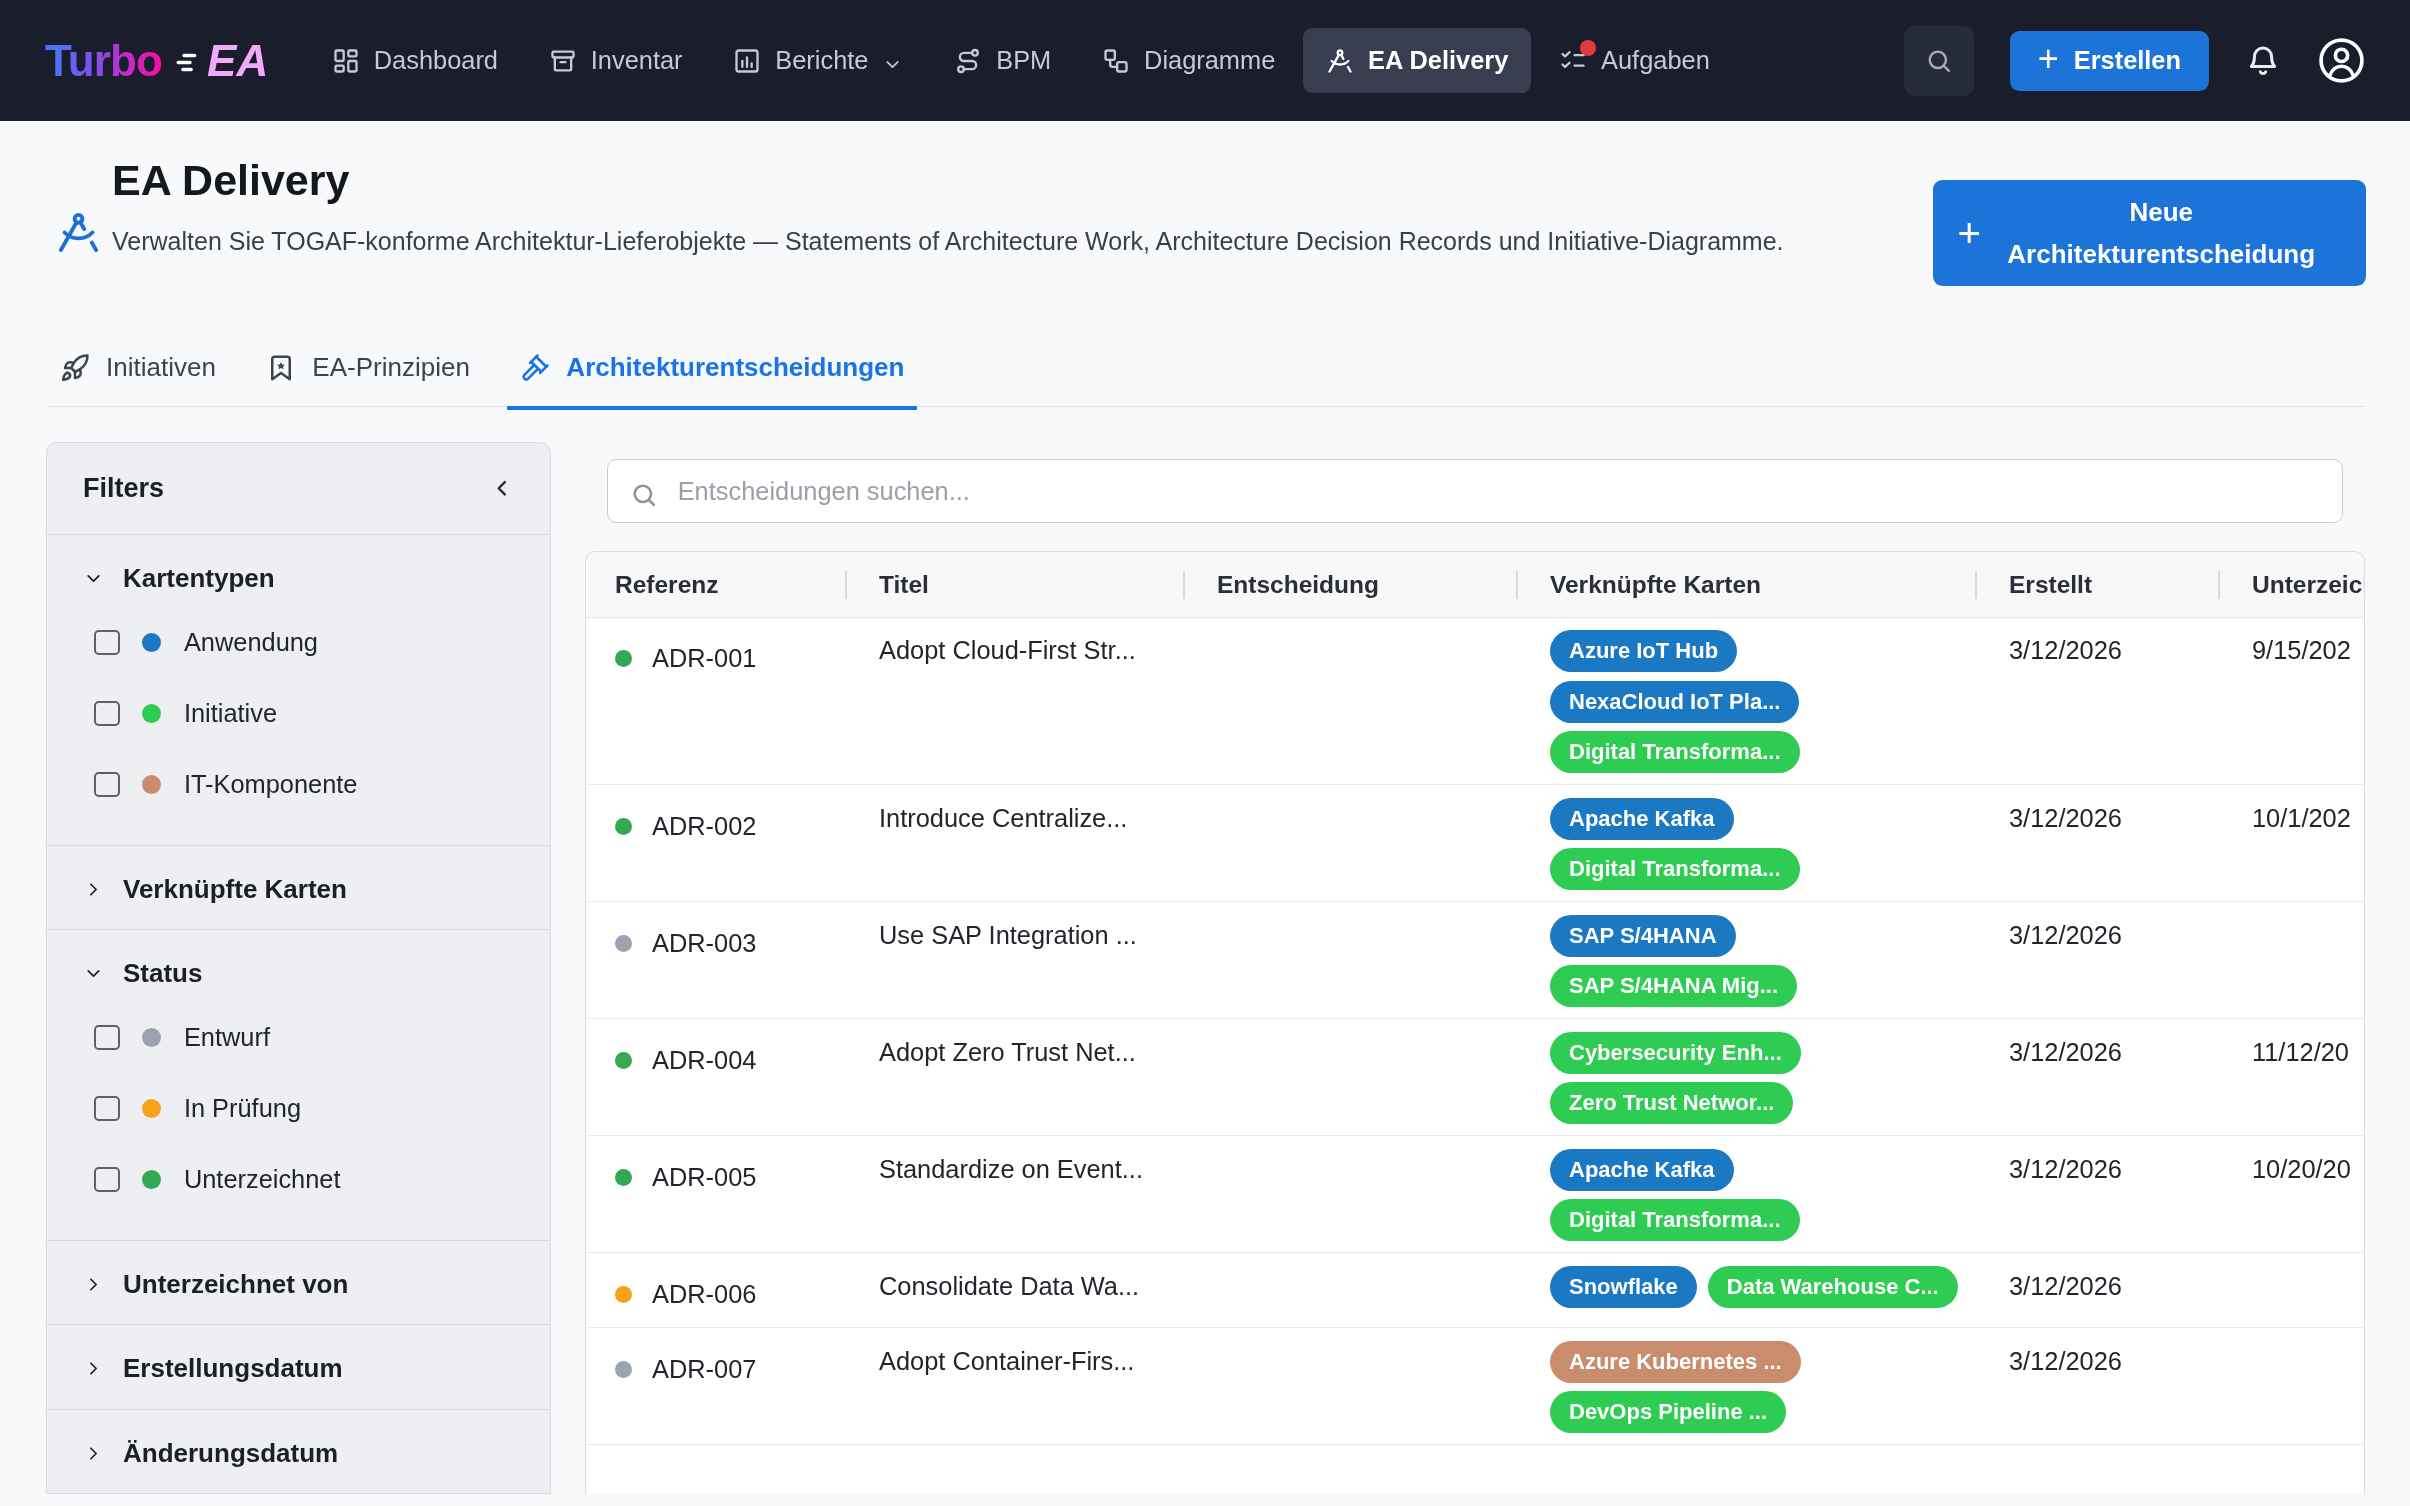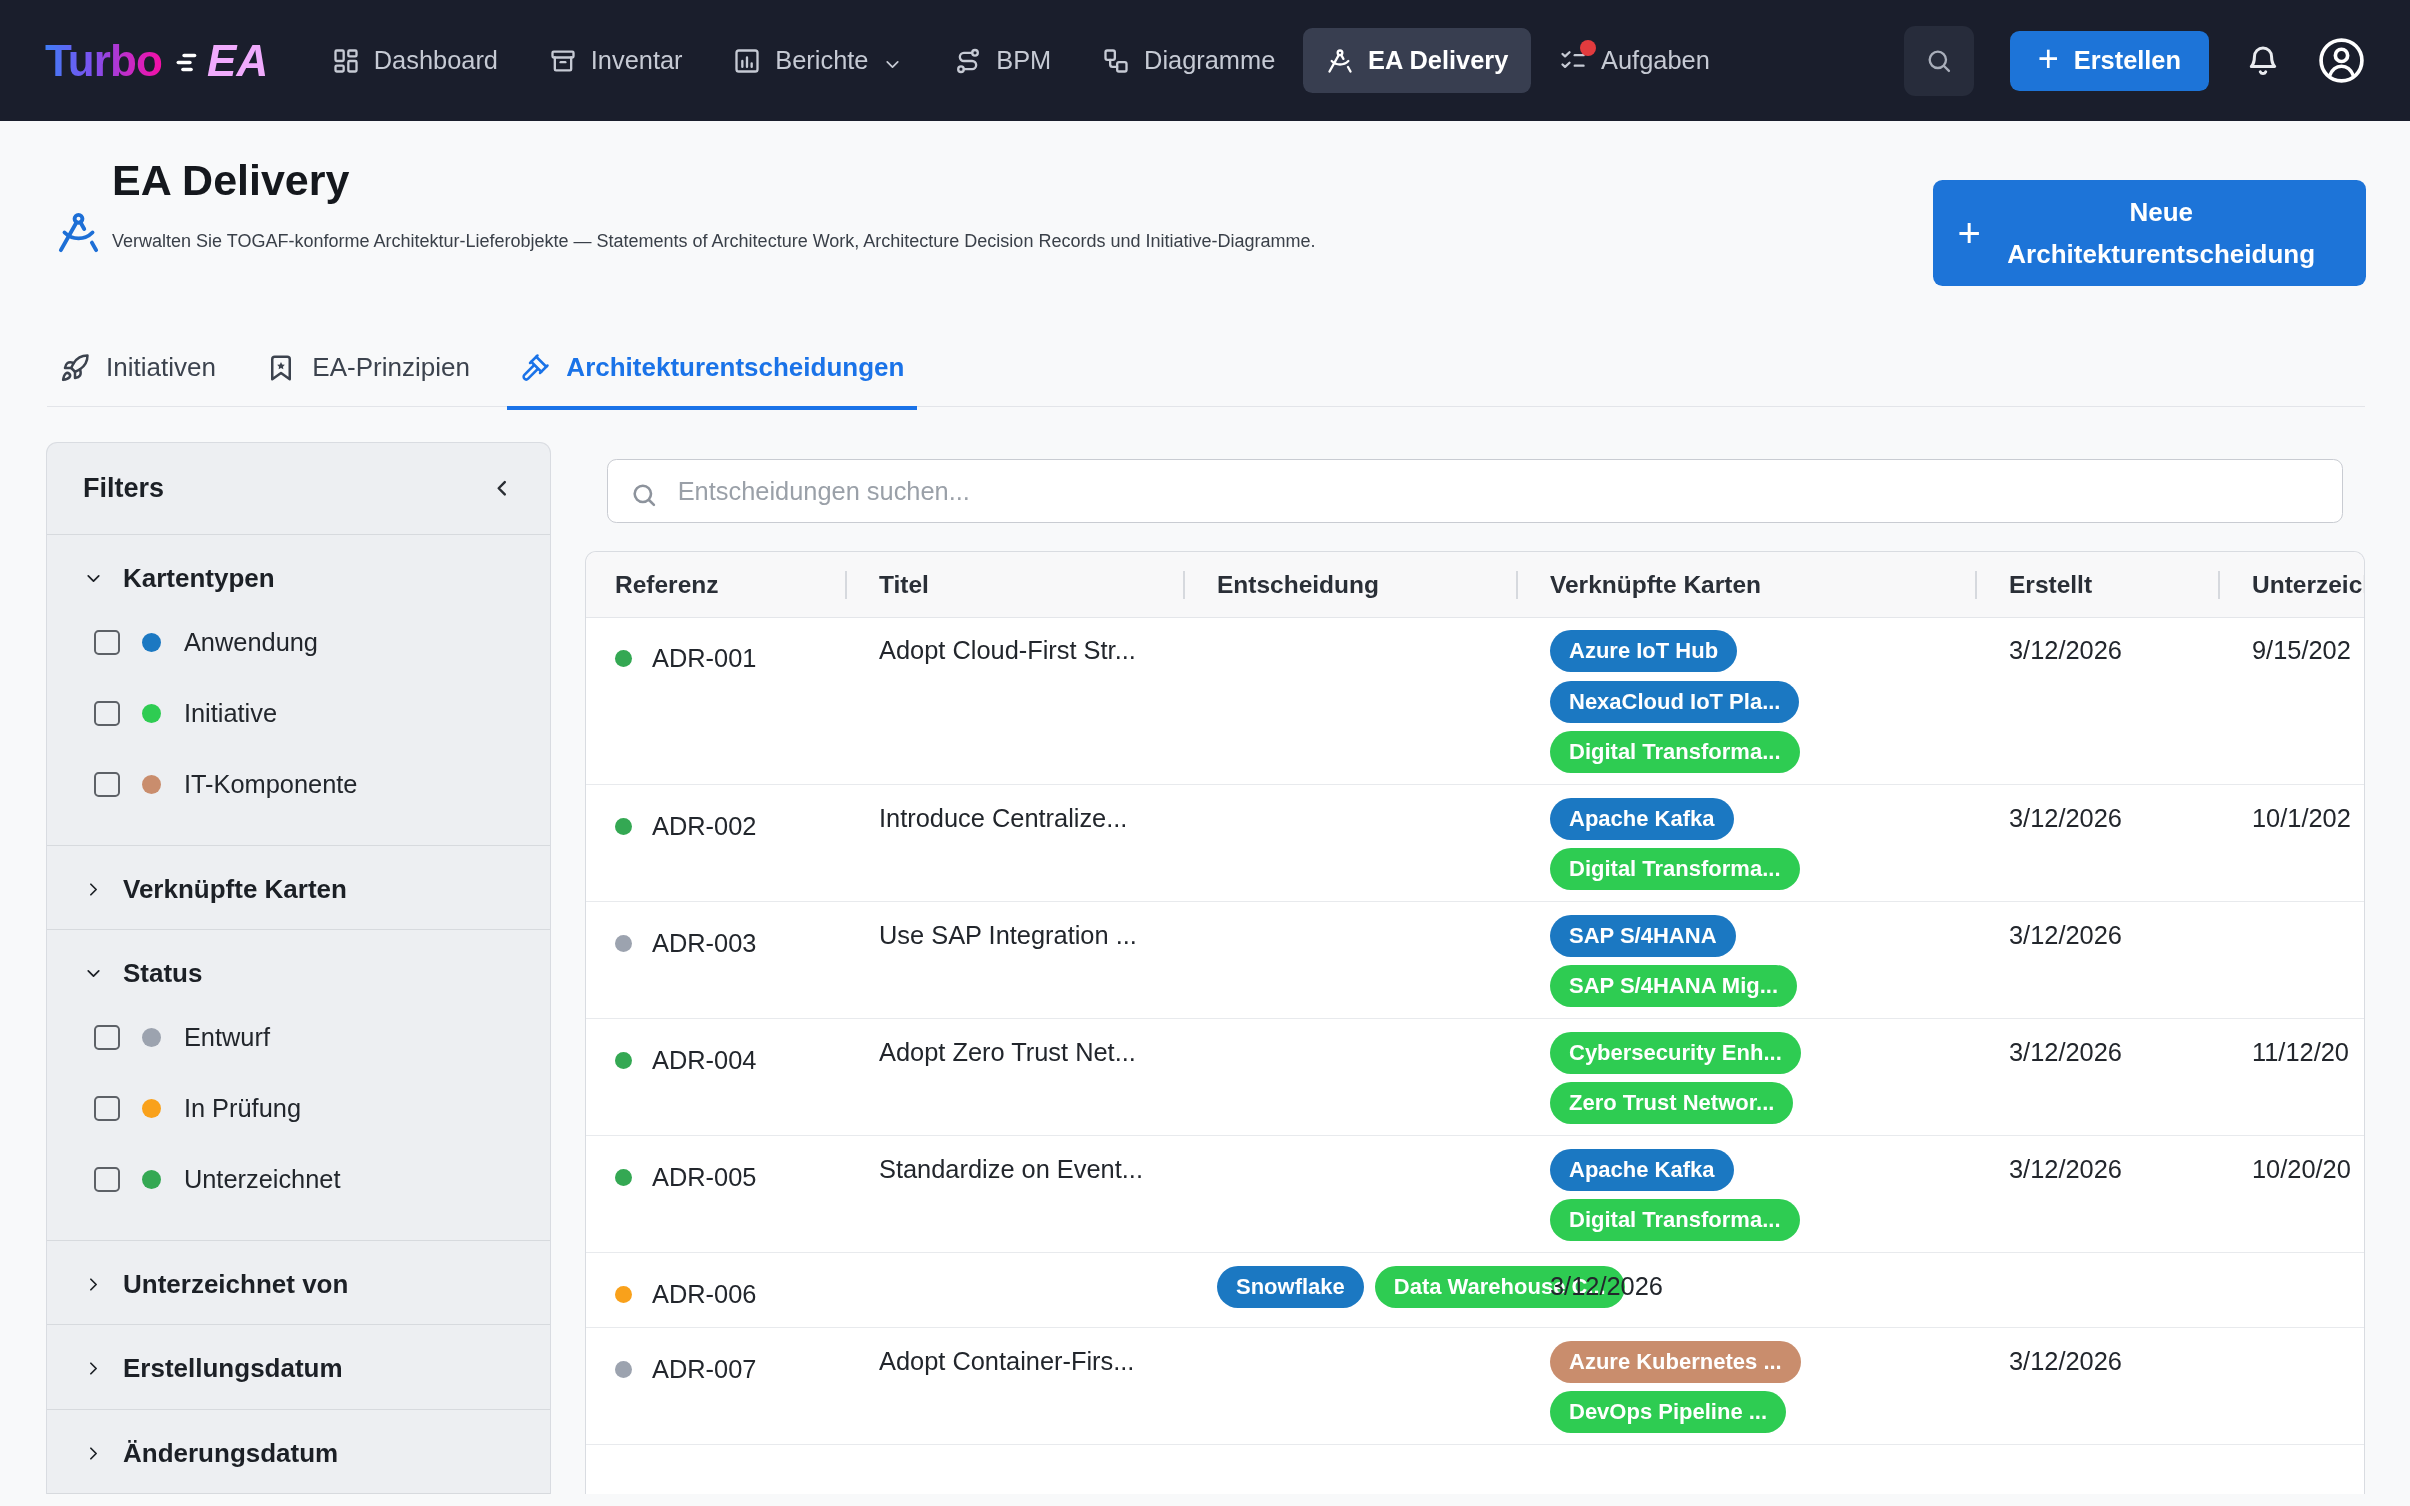--- a/index.html
+++ b/index.html
@@ -25,21 +25,21 @@
   .nav-search-btn { width:70px; height:70px; border-radius:11.3px; background:#272c3b; color:#a9aeba;
                     display:flex; align-items:center; justify-content:center; cursor:pointer; }
   .create-btn { height:60px; padding:0 28px; border-radius:9.4px; background:#1d74d8; color:#fff;
                 display:flex; align-items:center; gap:15px; font-size:25.4px; font-weight:600; cursor:pointer; }
   .create-btn .plus { font-size:36px; font-weight:400; line-height:1; margin-top:-2.8px; }
   .icon-btn { color:#e9ebef; cursor:pointer; }
 
   
   .header-icon { position:absolute; left:55px; top:209px; color:#1d6fd6; }
   .page-title { position:absolute; left:112px; top:156px; font-size:43px; font-weight:750; color:#15181d; }
-  .page-subtitle { position:absolute; left:112px; top:222px; width:1742px; font-size:18px; line-height:39px; color:#3a4049; }
+  .page-subtitle { position:absolute; left:112px; top:222px; width:1742px; font-size:25px; line-height:39px; color:#3a4049; }
   .new-btn { position:absolute; left:1933px; top:180px; width:433px; height:106px; background:#1d74d8;
              border-radius:9.4px; color:#fff; display:flex; align-items:center; padding:0 24.5px; cursor:pointer; }
   .new-btn .plus { font-size:40px; font-weight:400; }
   .new-btn .label { flex:1; text-align:center; font-size:26px; font-weight:650; line-height:42px; }
 
   
   .tabs { position:absolute; top:339px; left:47px; width:2318px; display:flex; gap:24.5px;
           border-bottom:1.9px solid #e3e5e9; }
   .tab { display:flex; align-items:center; gap:16px; padding:13px 13px 22.6px; font-size:26px; color:#3c434e; cursor:pointer; }
   .tab.active { color:#1a73e8; font-weight:650; border-bottom:4.7px solid #1a73e8; margin-bottom:-3.3px; }
@@ -477,20 +477,21 @@
                 </div>
               </div>
     <div class="td created-text">3/12/2026</div>
     <div class="td signed-text">10/20/20</div>
   </div>
             <div class="trow">
     <div class="td ref">
       <span class="status-dot" style="background: rgb(249, 161, 27);"></span>
       <span class="ref-text">ADR-006</span>
     </div>
+    <div class="td title-text">Consolidate Data Wa...</div>
     <div class="td decision-text"></div>
     <div class="td">
                 <div class="tags inline">
                   <span class="tag" style="background: rgb(27, 120, 194);">Snowflake</span>
                   <span class="tag" style="background: rgb(46, 204, 82);">Data Warehouse C...</span>
                 </div>
               </div>
     <div class="td created-text">3/12/2026</div>
     <div class="td signed-text"></div>
   </div>

